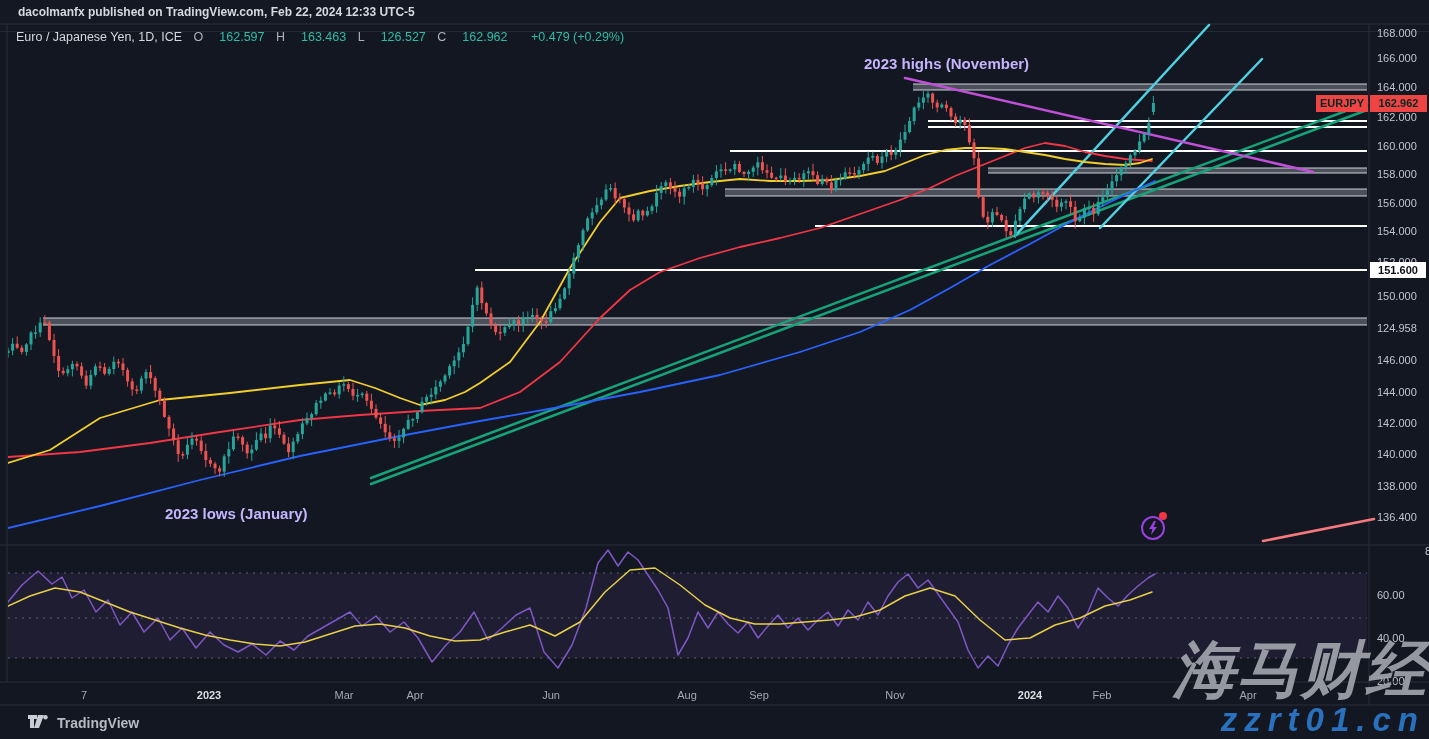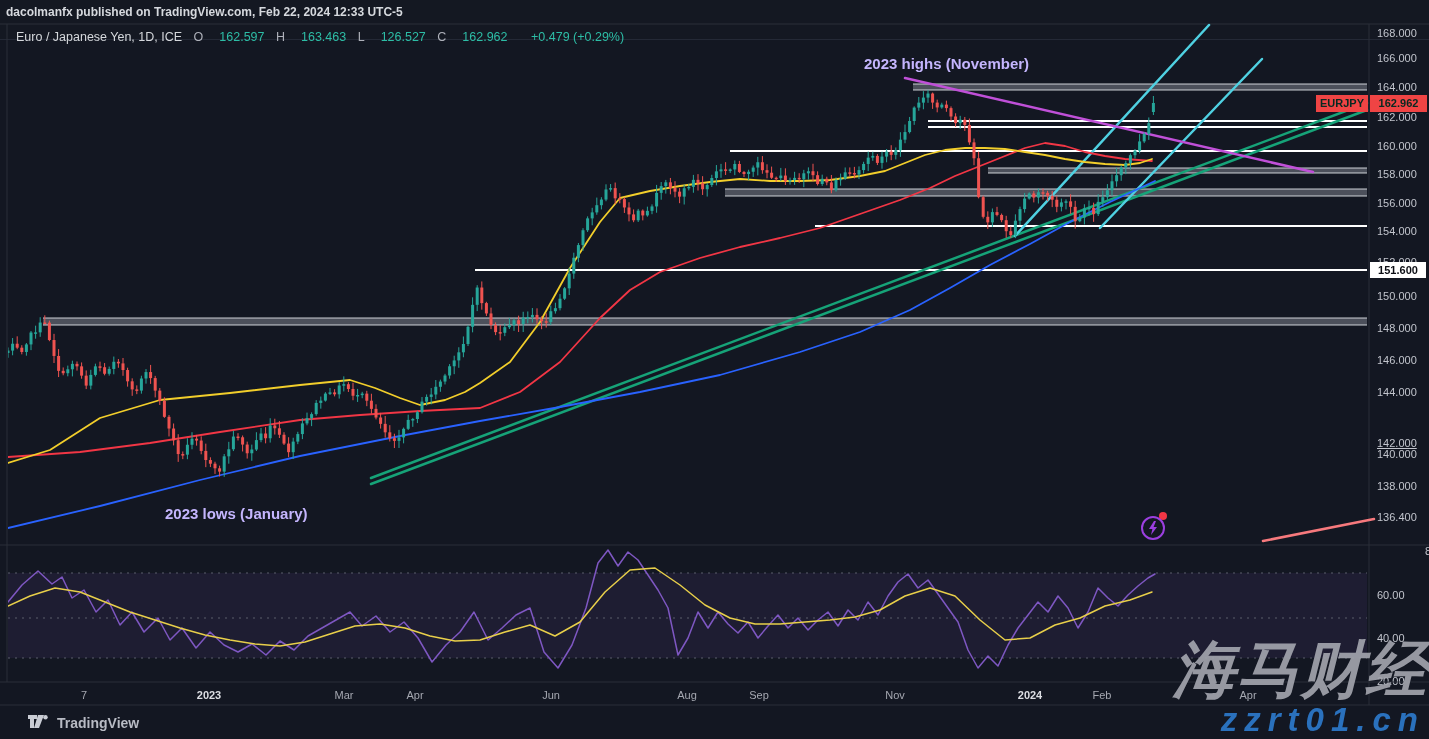--- a/index.html
+++ b/index.html
@@ -3,22 +3,22 @@
 <meta charset="utf-8">
 <style>
   :root{
     --bg:#131722; --border:#2a2e39; --dim:#b2b5be; --bright:#d8dadf; --teal:#26a69a;
   }
   *{box-sizing:border-box}
   html,body{margin:0;padding:0;background:var(--bg);}
   body{width:1429px;height:739px;position:relative;overflow:hidden;
        font-family:"Liberation Sans","DejaVu Sans",sans-serif;-webkit-font-smoothing:antialiased;}
   .abs{position:absolute;}
-  #published-bar{left:0;top:0;width:1429px;height:40px;background:#141822;border-bottom:1px solid #242936;
-    color:#d6d9de;font-size:12px;font-weight:bold;line-height:24px;padding-left:6px;}
+  #published-bar{left:0;top:0;width:1429px;height:32px;background:#141822;border-bottom:1px solid #242936;
+    color:#d6d9de;font-size:12px;font-weight:bold;line-height:24px;padding-left:18px;}
   #legend{left:16px;top:30px;font-size:12.5px;color:#d5d8dc;white-space:nowrap;}
   #legend .lbl{color:#aeb1ba;margin-left:8px;}
   #legend .val{color:#2dbda6;margin-left:16px;}
   #legend .chg{color:#2dbda6;margin-left:20px;}
   .annotation{color:#c4b5fd;font-size:15px;font-weight:bold;white-space:nowrap;}
   .tick{position:absolute;left:1377px;font-size:11px;color:#c2c5cd;white-space:nowrap;}
   .timelabel{position:absolute;top:689px;transform:translateX(-50%);font-size:11px;color:#a5a8b1;}
   .timelabel.bold{color:#dcdee3;font-weight:bold;}
   #price-label-special{left:1370px;width:56px;height:16px;background:#ffffff;color:#0c0e15;
     font-size:11px;font-weight:bold;text-align:center;line-height:16px;border-radius:0;}
@@ -644,24 +644,24 @@
 <span class="tick" style="top: 27px;">168.000</span>
 <span class="tick" style="top: 52px;">166.000</span>
 <span class="tick" style="top: 81px;">164.000</span>
 <span class="tick" style="top: 111px;">162.000</span>
 <span class="tick" style="top: 140px;">160.000</span>
 <span class="tick" style="top: 168px;">158.000</span>
 <span class="tick" style="top: 197px;">156.000</span>
 <span class="tick" style="top: 225px;">154.000</span>
 <span class="tick" style="top: 256px;">152.000</span>
 <span class="tick" style="top: 290px;">150.000</span>
-<span class="tick" style="top: 322px;">148.000</span>
+<span class="tick" style="top: 322px;">124.958</span>
 <span class="tick" style="top: 354px;">146.000</span>
 <span class="tick" style="top: 386px;">144.000</span>
-<span class="tick" style="top: 437px; text-decoration: underline;">142.000</span>
+<span class="tick" style="top: 417px;">142.000</span>
 <span class="tick" style="top: 448px;">140.000</span>
 <span class="tick" style="top: 480px;">138.000</span>
 <span class="tick" style="top: 511px;">136.400</span>
 <span class="tick" style="top: 545px; padding-left: 48px;">80.00</span>
 <span class="tick" style="top: 589px;">60.00</span>
 <span class="tick" style="top: 632px;">40.00</span>
 <span class="tick" style="top: 675px;">20.00</span>
 <span class="timelabel" style="left: 84px;">7</span>
 <span class="timelabel bold" style="left: 209px;">2023</span>
 <span class="timelabel" style="left: 344px;">Mar</span>

